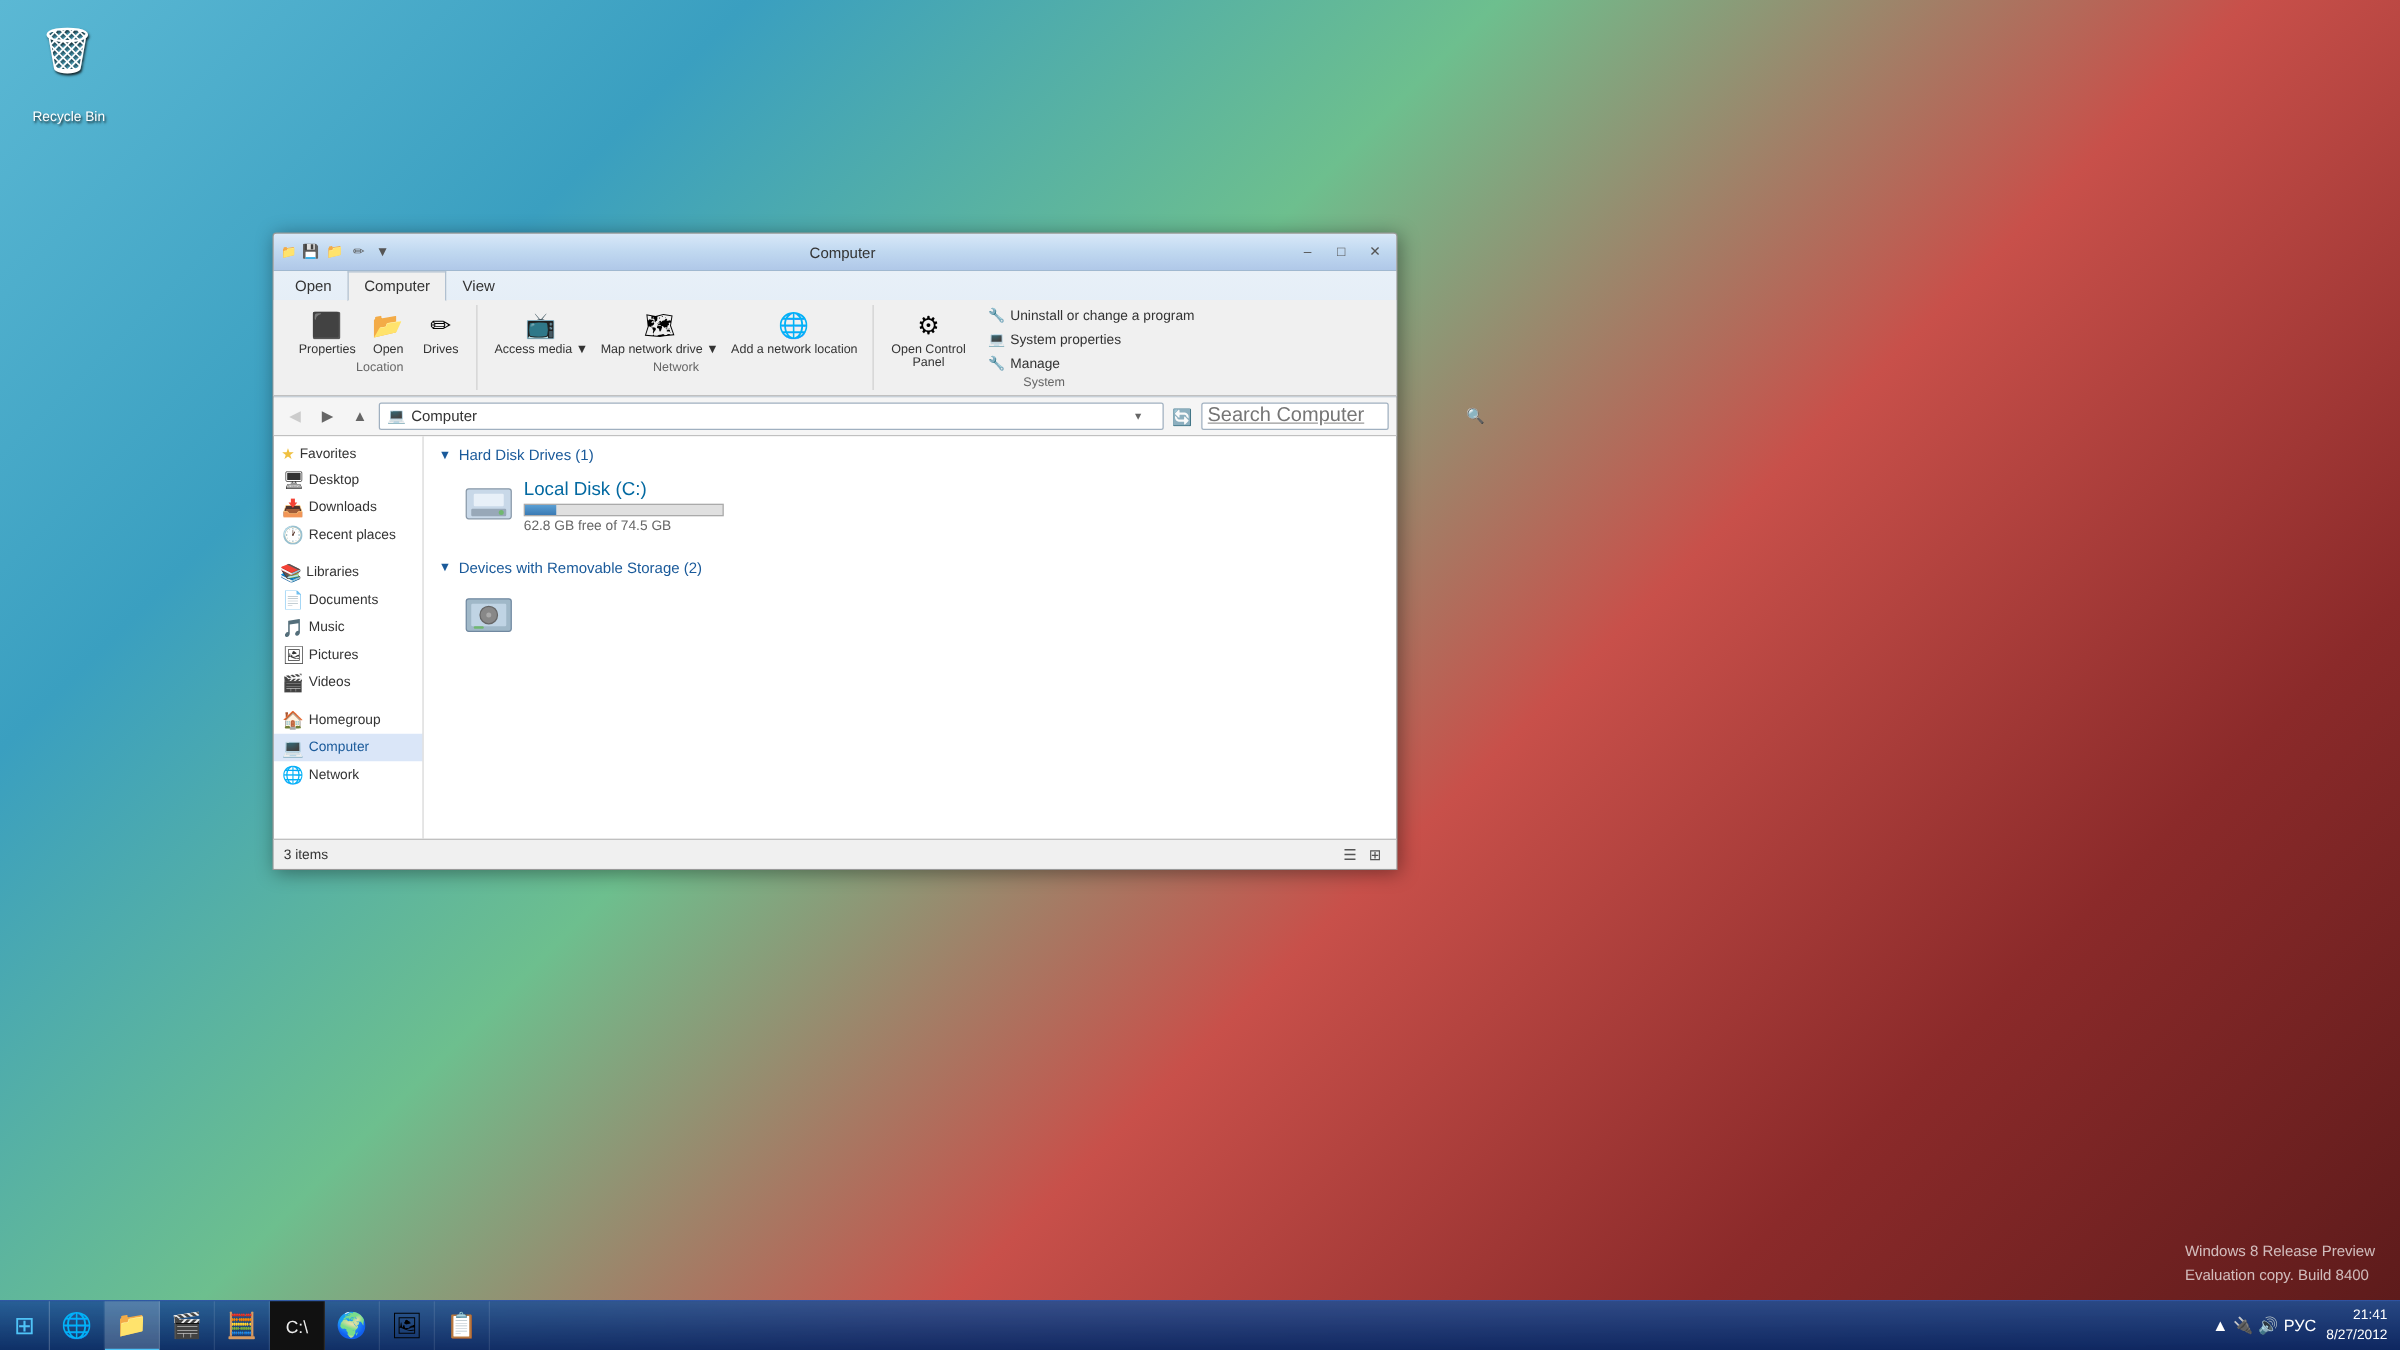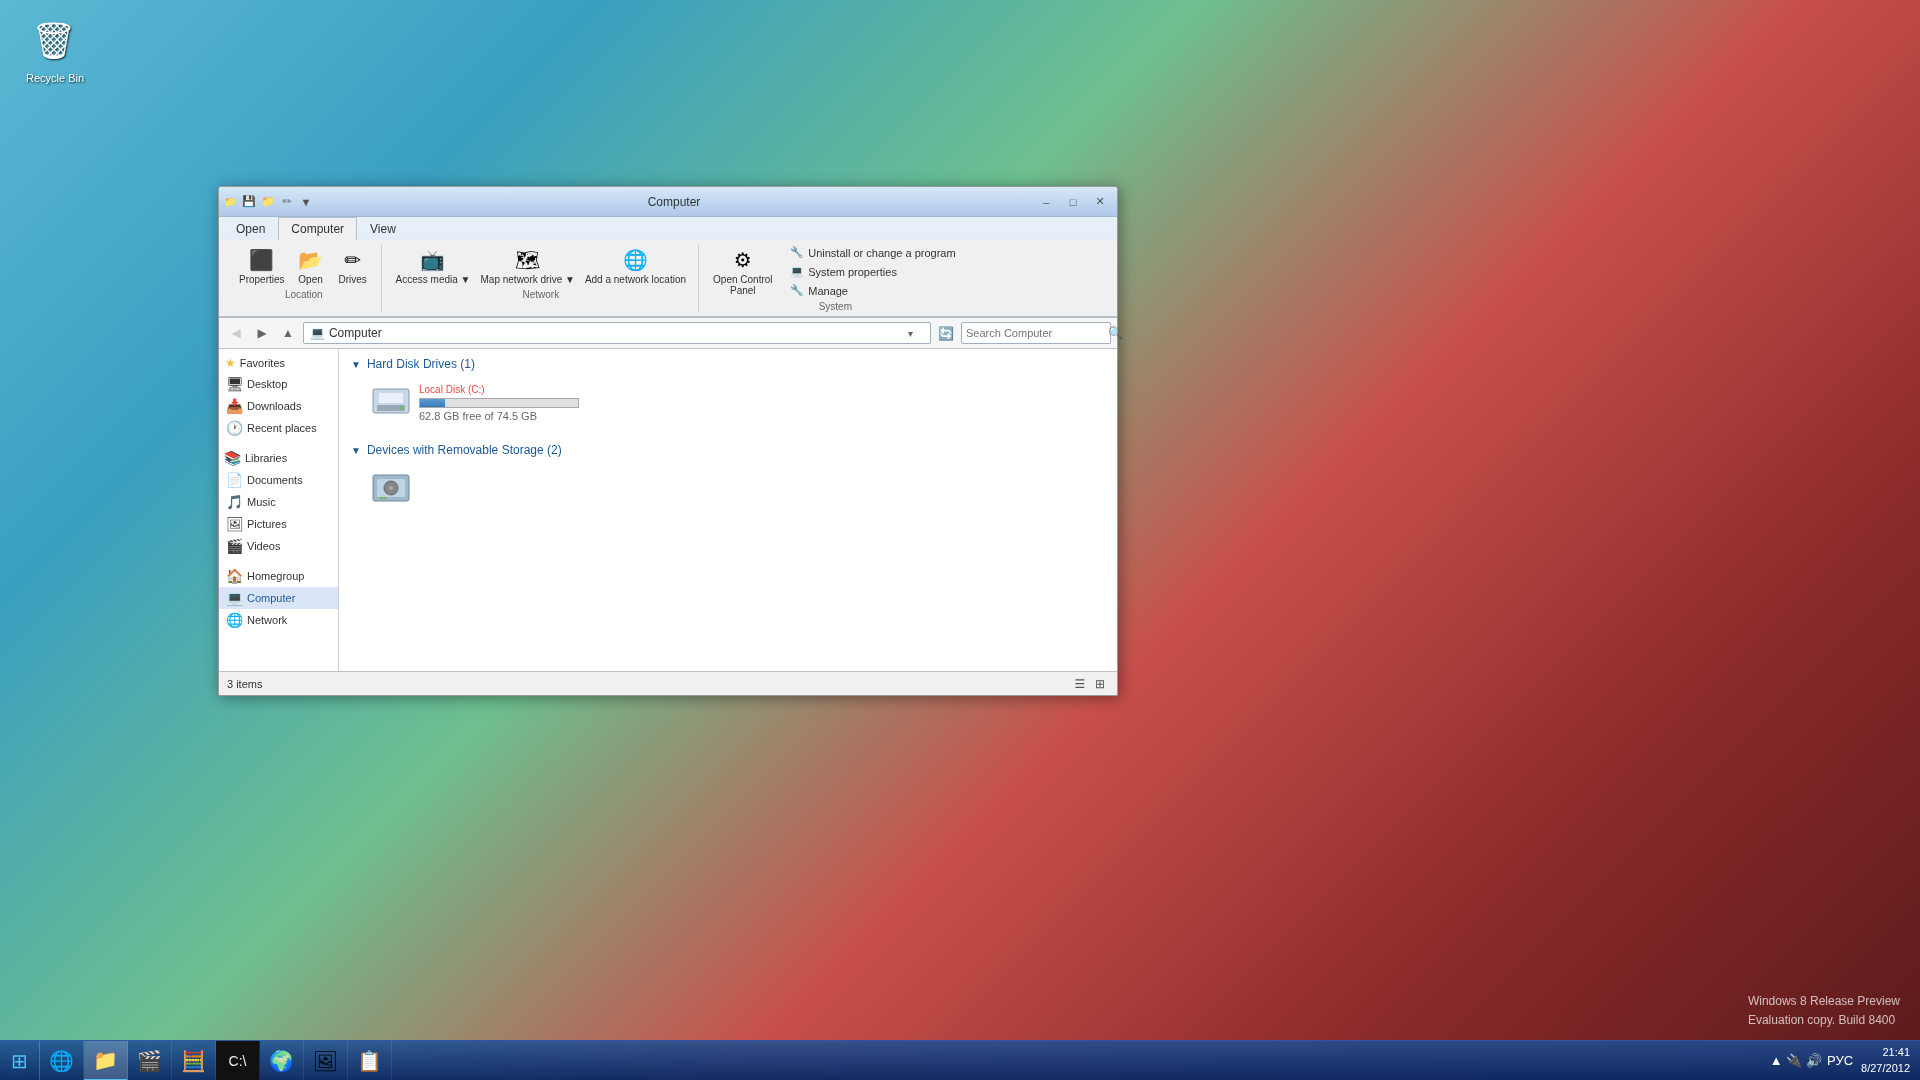--- a/index.html
+++ b/index.html
@@ -34,21 +34,21 @@
       width: 70px;
     }
     .recycle-bin-icon {
       width: 48px;
       height: 48px;
       font-size: 36px;
     }
     .recycle-bin-label {
       font-size: 11px;
       text-align: center;
-      margin-top: 4px;
+      margin-top: 20px;
     }
 
     
     .taskbar {
       position: absolute;
       bottom: 0;
       left: 0;
       width: 100%;
       height: 40px;
       background: linear-gradient(to bottom, rgba(30,80,150,0.85) 0%, rgba(10,40,100,0.95) 100%);
@@ -324,23 +324,24 @@
       border-radius: 2px;
       background: white;
       display: flex;
       align-items: center;
       padding: 0 4px;
     }
     .search-input {
       flex: 1;
       border: none;
       outline: none;
-      font-size: 11px;
+      font-size: 16px;
       color: #999;
       background: transparent;
+      text-decoration: underline;
     }
     .search-icon-btn {
       color: #666;
       font-size: 12px;
       cursor: pointer;
     }
 
     
     .main-area {
       display: flex;
@@ -432,22 +433,22 @@
       font-size: 32px;
       display: flex;
       align-items: center;
       justify-content: center;
       flex-shrink: 0;
     }
     .drive-info {
       flex: 1;
     }
     .drive-name {
-      font-size: 10px;
-      color: #ef4444;
+      font-size: 15px;
+      color: #0369a1;
       margin-bottom: 3px;
     }
     .drive-bar-container {
       width: 160px;
       height: 10px;
       background: #e0e0e0;
       border: 1px solid #aaa;
       margin-bottom: 2px;
     }
     .drive-bar {

